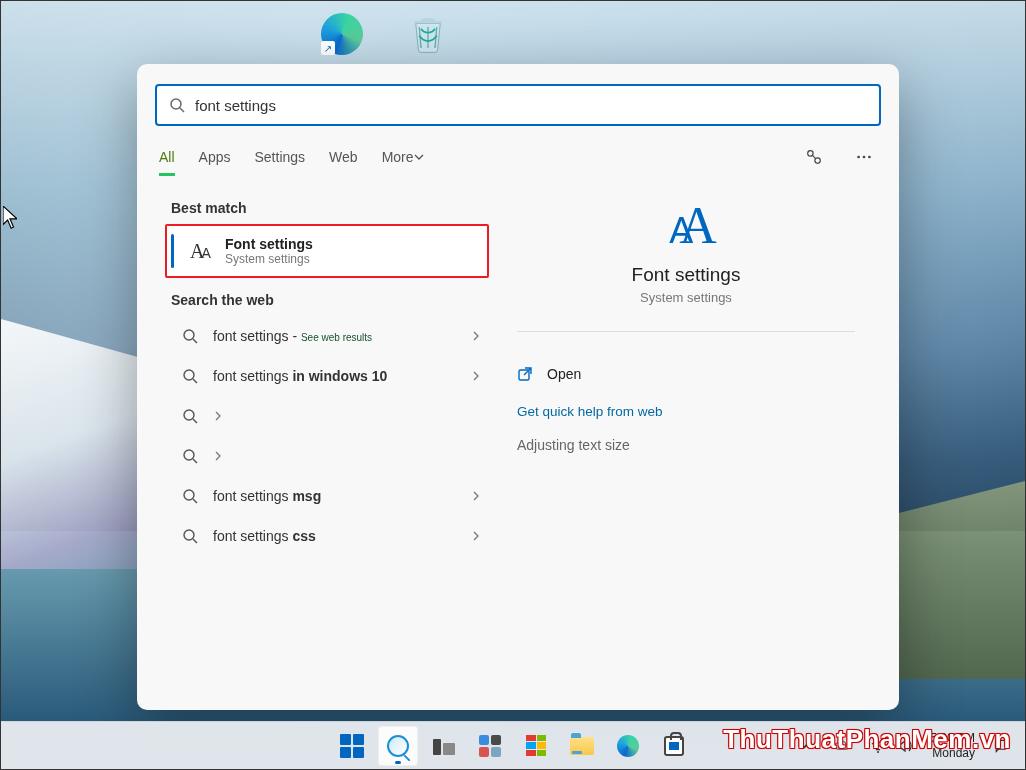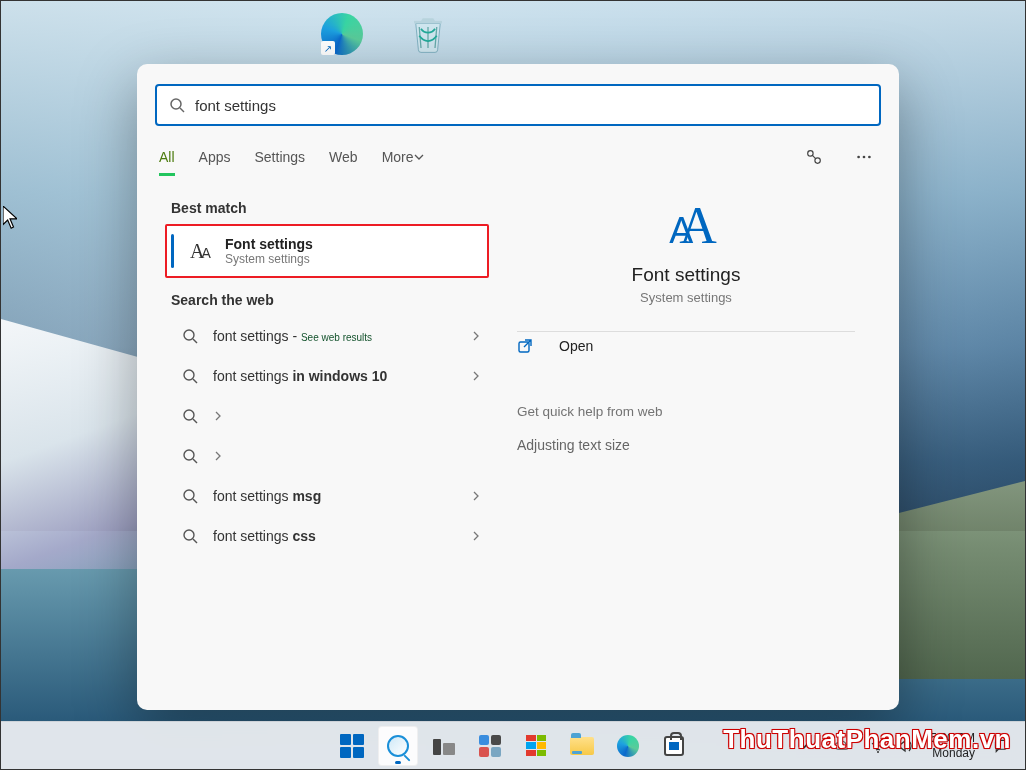--- a/index.html
+++ b/index.html
@@ -96,23 +96,23 @@
   .list-item .hint { color:#14532d; font-size:10px;text-align:center; }
   .list-item .chev { width:14px; color:#777; }
 
   
   .preview-hero { display:flex; flex-direction:column; align-items:center; padding:14px 0 20px 0; }
   .aa-big { font-family:"Segoe UI"; font-size:52px; font-weight:400; letter-spacing:-14px; color:#0067c0; line-height:1; }
   .aa-big .small-a { font-size:36px; }
   .preview-title { font-size:19px; color:#222; margin-top:12px; }
   .preview-sub { font-size:13px; color:#777; margin-top:4px; }
   .hr { height:1px; background:#ddd; margin:6px 0 6px 0; }
-  .action-row { display:flex; align-items:flex-start; gap:26px; height:44px; cursor:pointer; font-size:14px; color:#222; }
+  .action-row { display:flex; align-items:flex-end; gap:14px; height:44px; cursor:pointer; font-size:14px; color:#222; }
   .action-row svg { width:16px; height:16px; }
-  .help-head { font-size:13.5px; color:#737373; margin:22px 0 12px 0; font-weight:400;}
+  .help-head { font-size:13.5px; color:#0369a1; margin:22px 0 12px 0; font-weight:400;}
   .help-link { font-size:14px; color:#666; padding:6px 0; cursor:pointer; }
 
   
   .taskbar {
     position:absolute; left:0; right:0; bottom:0; height:48px;
     background: rgba(240,244,248,0.92); backdrop-filter: blur(10px);
     display:flex; align-items:center;
     border-top:1px solid rgba(0,0,0,0.08);
   }
   .task-center { position:absolute; left:50%; transform:translateX(-50%); display:flex; align-items:center; gap:6px; }

